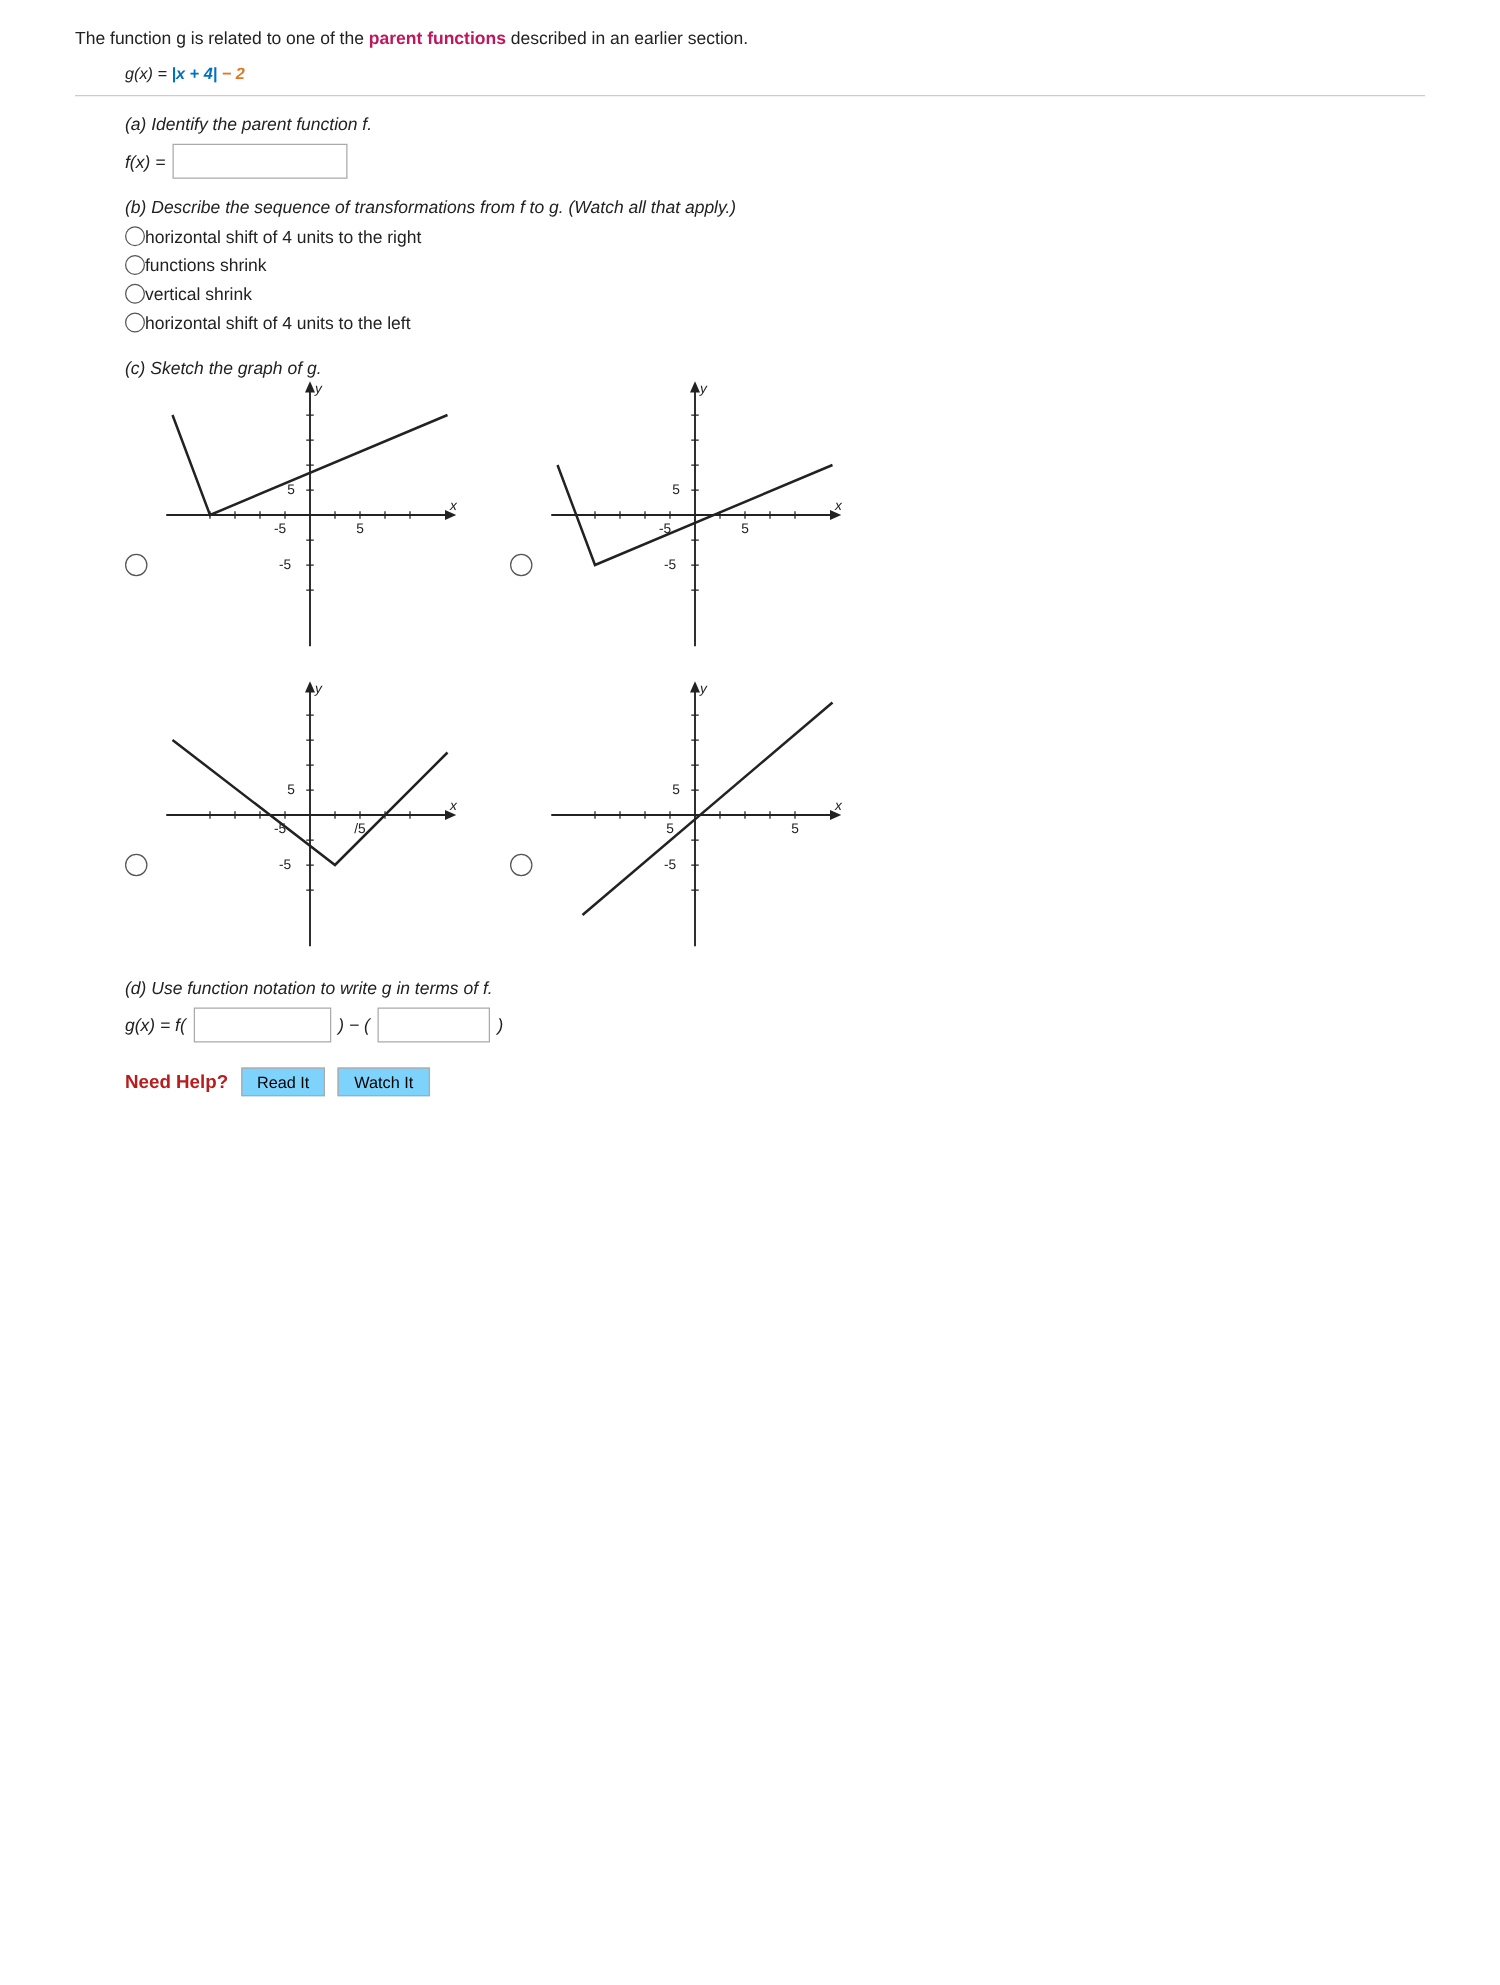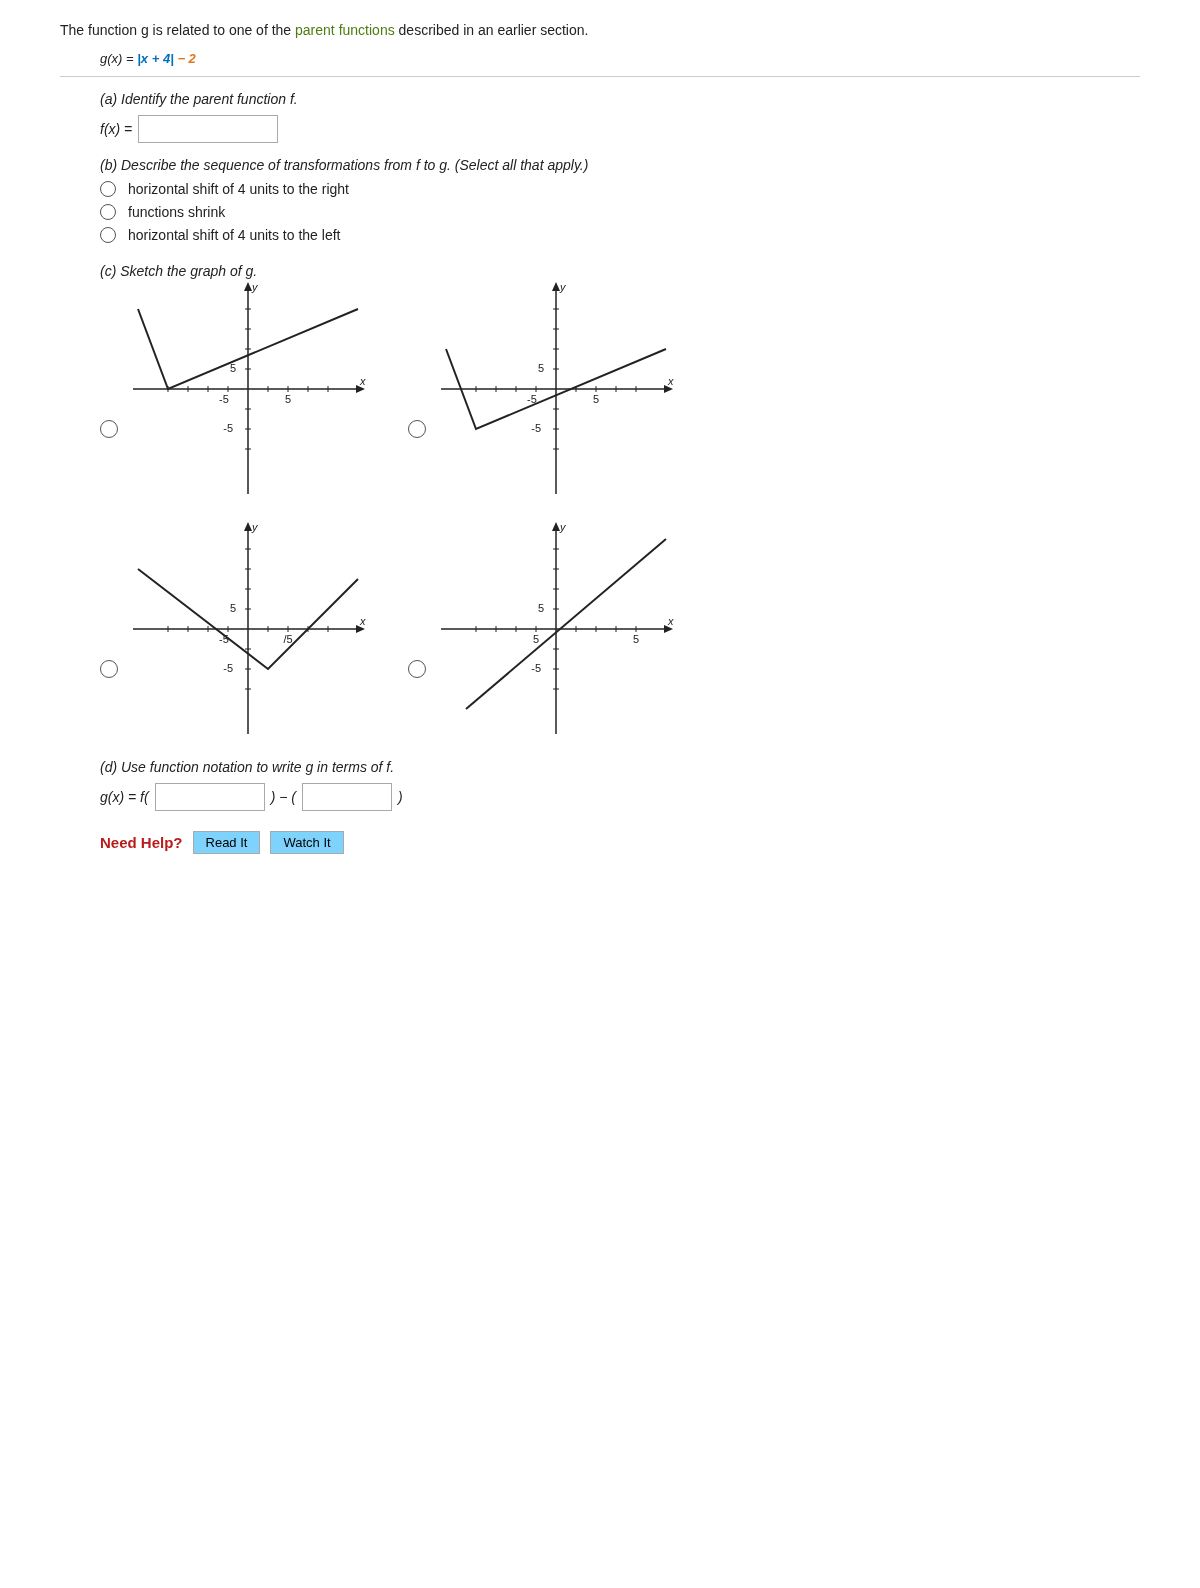--- a/index.html
+++ b/index.html
@@ -6,38 +6,38 @@
     body {
       font-family: Arial, sans-serif;
       font-size: 14px;
       background: #fff;
       color: #222;
       width: 1200px;
       min-height: 1588px;
       padding: 20px 60px;
     }
     .intro-text { margin-bottom: 10px; line-height: 1.5; }
-    .highlight-orange { color: #4d7c0f; font-weight: normal; }
+    .highlight-orange { color: #be185d; font-weight: bold; }
     .equation { font-style: italic; margin: 6px 0 10px 40px; font-size: 13px; }
     .section { margin: 14px 0 14px 40px; }
     .section-label { margin-bottom: 8px; font-style: italic; }
     .input-box {
       display: inline-block;
       border: 1px solid #aaa;
       width: 140px;
       height: 28px;
       vertical-align: middle;
       padding: 2px 4px;
     }
     .fx-row { display: flex; align-items: center; gap: 6px; margin: 6px 0; }
     .checkbox-group { margin-top: 8px; }
     .checkbox-item {
       display: flex;
       align-items: center;
-      gap: 12px;
+      gap: 0;
       margin: 7px 0;
       cursor: pointer;
     }
     .checkbox-circle {
       width: 16px;
       height: 16px;
       border: 1.5px solid #555;
       border-radius: 50%;
       display: inline-block;
       flex-shrink: 0;
@@ -107,29 +107,33 @@
 
 <div class="section">
   <div class="section-label">(a) Identify the parent function f.</div>
   <div class="fx-row">
     <span style="font-style:italic;">f(x) = </span>
     <div class="input-box"></div>
   </div>
 </div>
 
 <div class="section">
-  <div class="section-label">(b) Describe the sequence of transformations from f to g. (Select all that apply.)</div>
+  <div class="section-label">(b) Describe the sequence of transformations from f to g. (Watch all that apply.)</div>
   <div class="checkbox-group">
     <div class="checkbox-item">
       <span class="checkbox-circle"></span>
       <span>horizontal shift of 4 units to the right</span>
     </div>
     <div class="checkbox-item">
       <span class="checkbox-circle"></span>
       <span>functions shrink</span>
+    </div>
+    <div class="checkbox-item">
+      <span class="checkbox-circle"></span>
+      <span>vertical shrink</span>
     </div>
     <div class="checkbox-item">
       <span class="checkbox-circle"></span>
       <span>horizontal shift of 4 units to the left</span>
     </div>
   </div>
 </div>
 
 <div class="graph-section">
   <div class="sketch-label">(c) Sketch the graph of g.</div>

